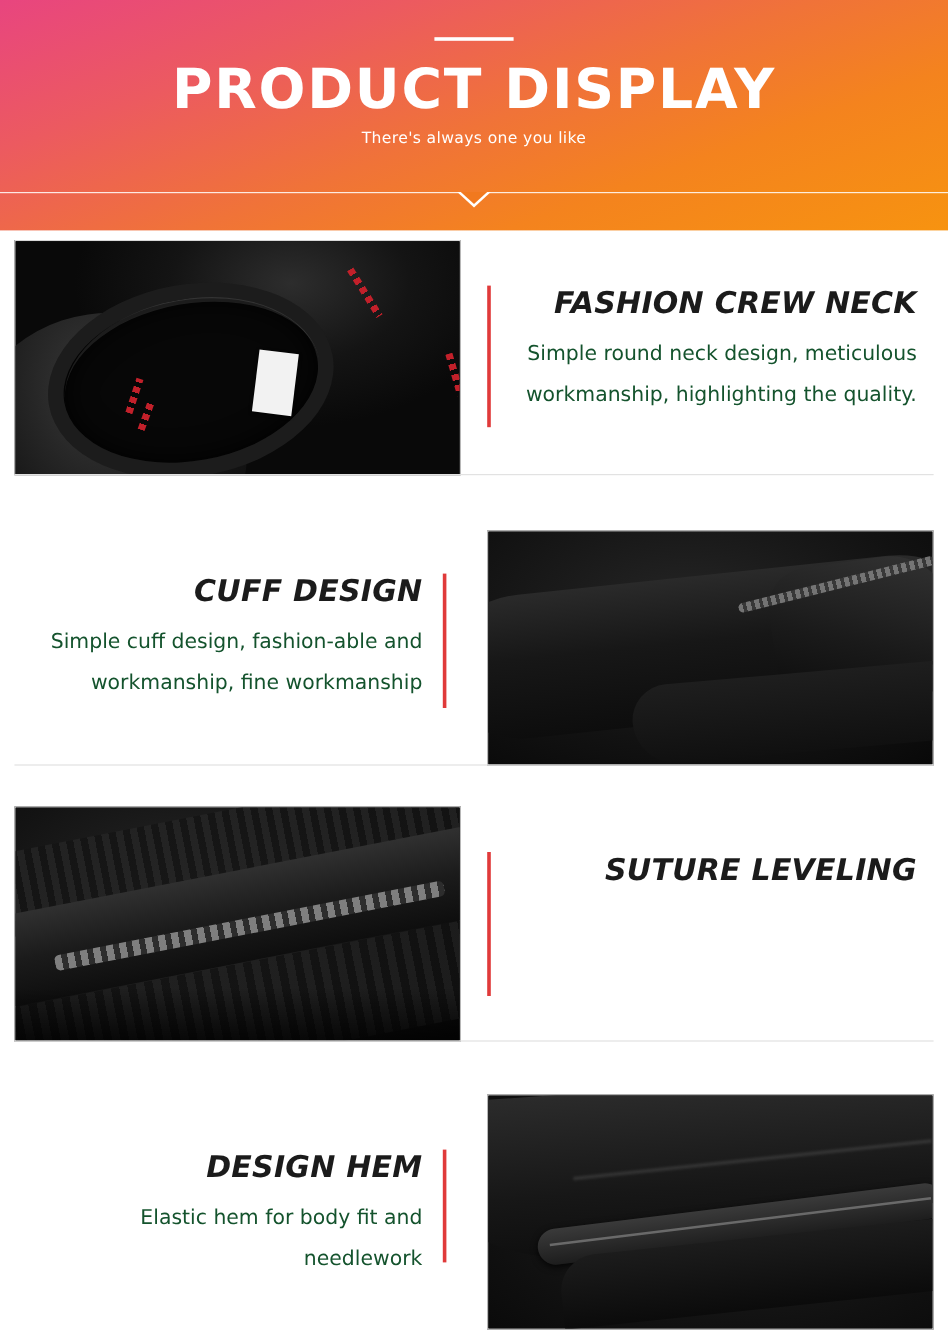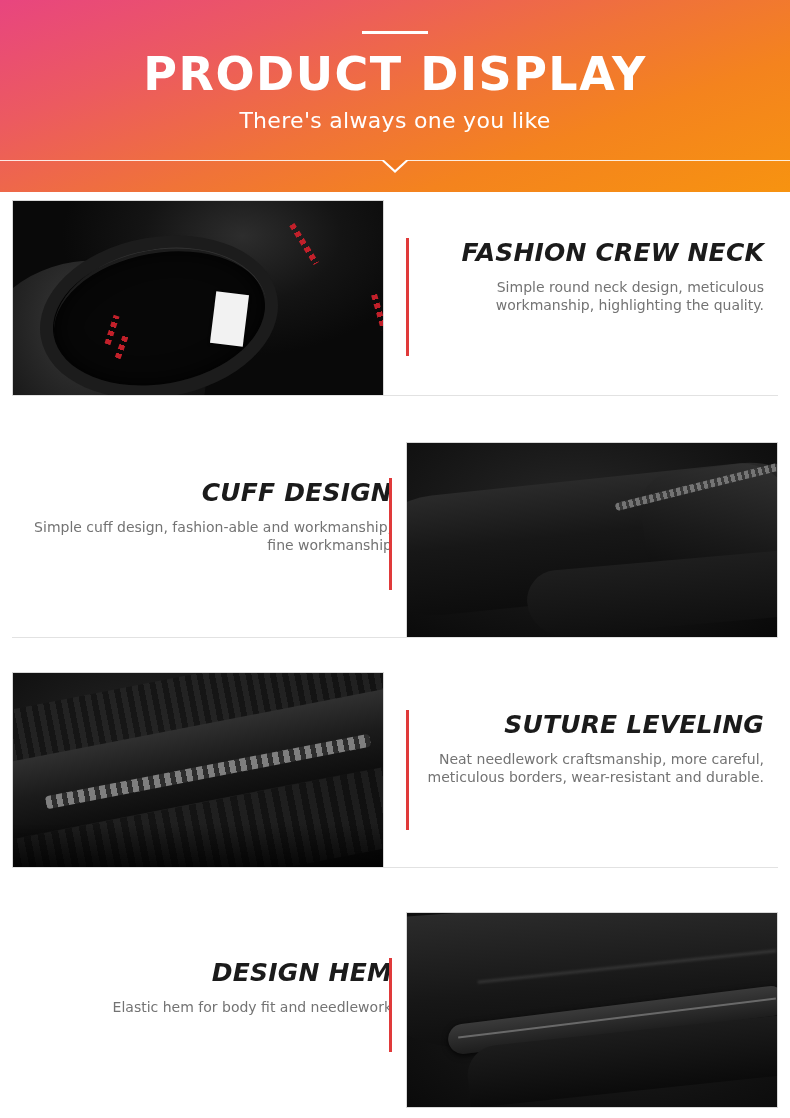--- a/index.html
+++ b/index.html
@@ -53,21 +53,21 @@
     font-family: "DejaVu Sans", sans-serif;
     line-height: 56px;
   }
   .header-sub {
     position: absolute;
     top: 108px;
     left: 0;
     width: 100%;
     text-align: center;
     color: #ffffff;
-    font-size: 22px;
+    font-size: 13px;
     font-weight: normal;
     letter-spacing: 0.3px;
   }
   .header-rule {
     position: absolute;
     top: 160px;
     left: 0;
     width: 100%;
     height: 1px;
     background: rgba(255,255,255,0.85);
@@ -121,44 +121,44 @@
   }
   .photo.left  { left: 12px; }
   .photo.right { left: 406px; }
 
   .textblock {
     position: absolute;
     top: 24px;
     width: 358px;
   }
   .textblock.right { left: 406px; padding-left: 20px; text-align: right; }
-  .textblock.left  { left: 34px;  text-align: right; }
+  .textblock.left  { left: 14px;  padding-right: 20px; text-align: right; }
 
   .accent {
     position: absolute;
     top: 0;
     width: 3px;
     background: #e03a3a;
   }
   .accent.on-left  { left: 0; }
   .accent.on-right { right: 0; }
 
   .feat-title {
     font-size: 25px;
     font-weight: bold;
     font-style: italic;
     color: #1b1b1b;
     letter-spacing: 0.2px;
     line-height: 30px;
     margin-bottom: 10px;
   }
   .feat-desc {
-    font-size: 14px;
-    color: #737373;
-    line-height: 18px;
+    font-size: 17px;
+    color: #14532d;
+    line-height: 34px;
   }
 
   
   .ph { position: absolute; inset: 0; }
 
   
   .neck-bg {
     position: absolute; inset: 0;
     background:
       radial-gradient(ellipse 180px 120px at 62% 18%, #2d2d2d 0%, #141414 55%, #090909 100%),
@@ -368,21 +368,20 @@
         <div class="sut-ribs"></div>
         <div class="sut-band"></div>
         <div class="stitch-grey sg-sut"></div>
         <div class="sut-ribs2"></div>
         <div class="sut-shadow"></div>
       </div>
     </div>
     <div class="textblock right" style="top:38px;">
       <div class="accent on-left" style="height:120px;"></div>
       <div class="feat-title">SUTURE LEVELING</div>
-      <div class="feat-desc">Neat needlework craftsmanship, more careful, meticulous borders, wear-resistant and durable.</div>
     </div>
     <div class="row-sep" style="top:195px;"></div>
   </div>
 
   <div class="row" style="top:912px;">
     <div class="photo right">
       <div class="ph">
         <div class="hem-bg"></div>
         <div class="hem-body"></div>
         <div class="hem-edge"></div>

